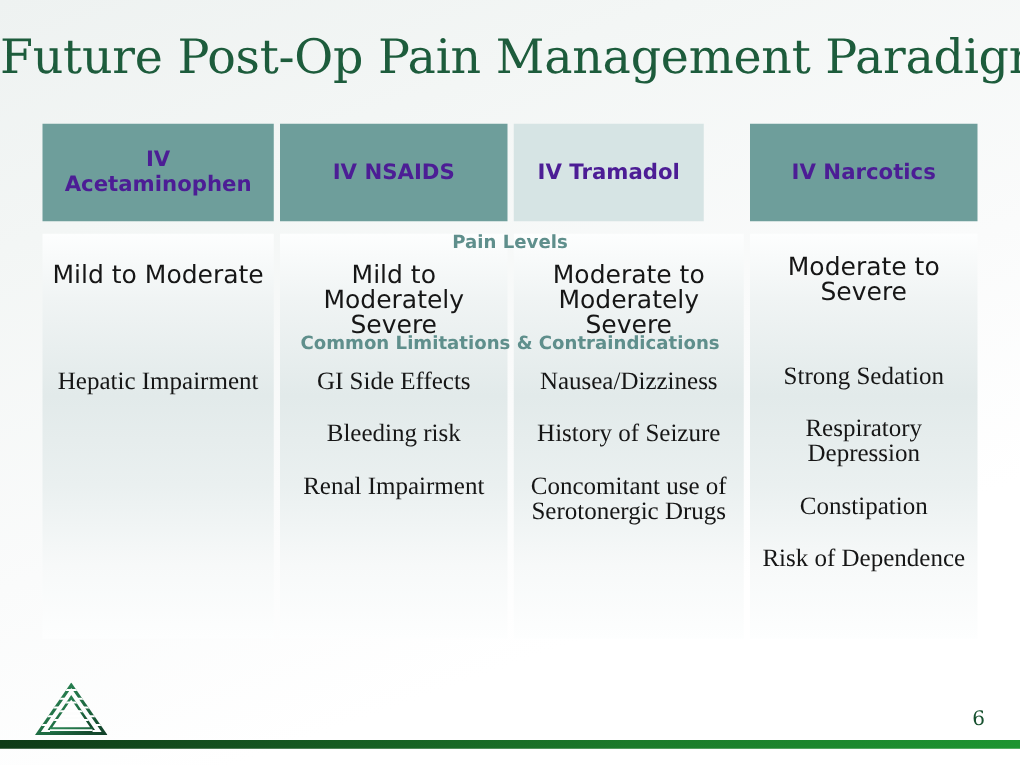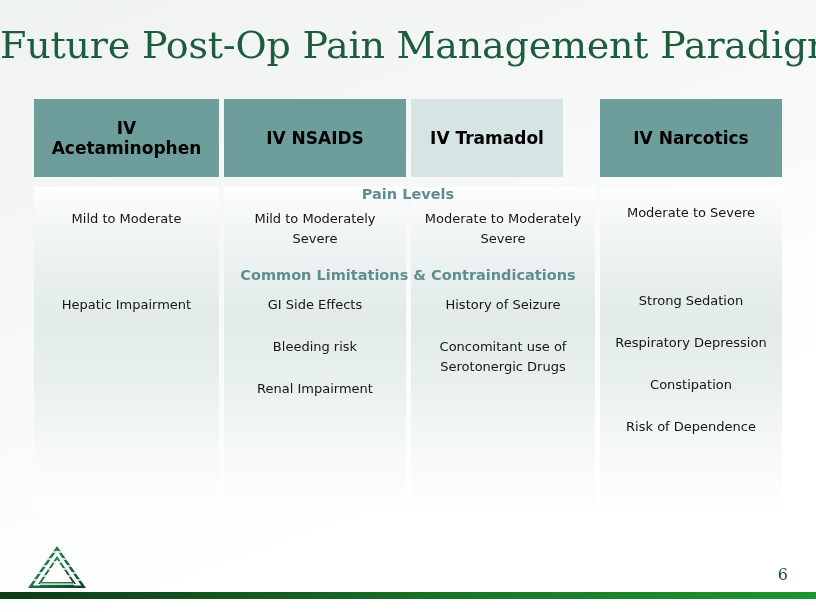--- a/index.html
+++ b/index.html
@@ -66,21 +66,21 @@
   .hdr {
     position: absolute;
     top: 0;
     height: 78px;
     display: flex;
     align-items: center;
     justify-content: center;
     text-align: center;
     font-weight: bold;
     font-size: 17px;
-    color: #000000;
+    color: #4c1d95;
     box-sizing: border-box;
     padding: 0 6px;
   }
   .hdr.c1 { left: 0px;   width: 185px; background: #6e9e9b; }
   .hdr.c2 { left: 190px; width: 182px; background: #6e9e9b; }
   .hdr.c3 { left: 377px; width: 152px; background: #d6e4e4; }
   .hdr.c4 { left: 566px; width: 182px; background: #6e9e9b; }
 
   
   .divider {
@@ -106,38 +106,38 @@
     white-space: nowrap;
     line-height: 16px;
   }
   #divider-pain { top: 86px; }
   #divider-limits { top: 167px; }
 
   
   .cell {
     position: absolute;
     text-align: center;
-    font-size: 13px;
+    font-size: 20px;
     line-height: 20px;
     color: #161616;
     box-sizing: border-box;
     padding: 0 8px;
   }
   .cell.c1 { left: 0px;   width: 185px; }
   .cell.c2 { left: 190px; width: 182px; }
   .cell.c3 { left: 377px; width: 184px; }
   .cell.c4 { left: 566px; width: 182px; }
 
   .cell.pain   { top: 110px; }
   .cell.pain.c4 { top: 104px; }
   .cell.pain.c3 { top: 110px; }
 
   .cell.limits { top: 196px; }
   .cell.limits.c4 { top: 192px; }
-  .cell.limits .item { margin-bottom: 22px; }
+  .cell.limits .item { margin-bottom: 22px; font-family: Liberation Serif, serif; }
   .cell.limits .item:last-child { margin-bottom: 0; }
 
   
   #footer-bar {
     position: absolute;
     left: 0;
     bottom: 13px;
     width: 816px;
     height: 7px;
     background: linear-gradient(to right, #0e3a17 0%, #14501f 22%, #1b7a2a 62%, #1d9431 100%);
@@ -204,20 +204,21 @@
 
     <div class="cell limits c1">
         <div class="item">Hepatic Impairment</div>
       </div>
     <div class="cell limits c2">
         <div class="item">GI Side Effects</div>
         <div class="item">Bleeding risk</div>
         <div class="item">Renal Impairment</div>
       </div>
     <div class="cell limits c3">
+        <div class="item">Nausea/Dizziness</div>
         <div class="item">History of Seizure</div>
         <div class="item">Concomitant use of Serotonergic Drugs</div>
       </div>
     <div class="cell limits c4">
         <div class="item">Strong Sedation</div>
         <div class="item">Respiratory Depression</div>
         <div class="item">Constipation</div>
         <div class="item">Risk of Dependence</div>
       </div>
 

